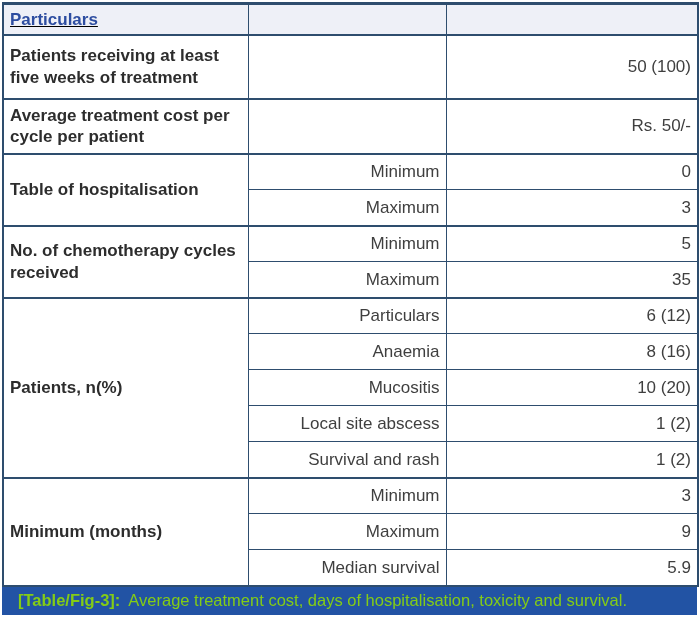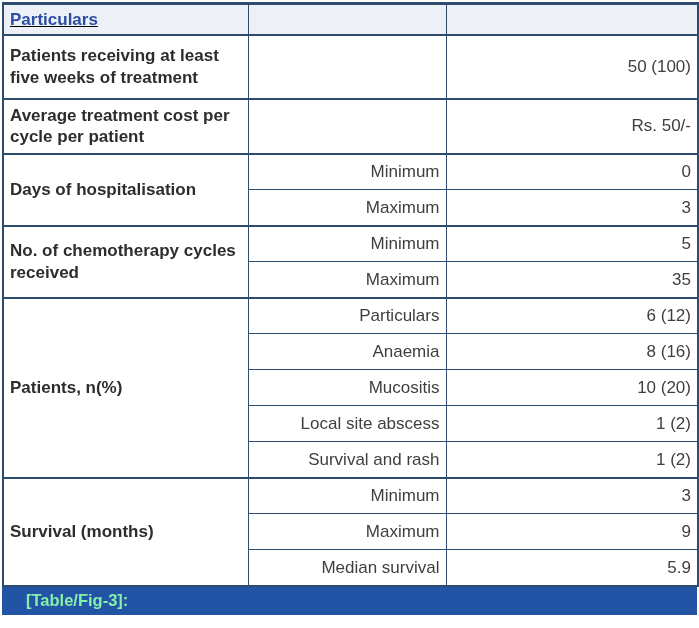--- a/index.html
+++ b/index.html
@@ -55,24 +55,24 @@
   }
   tr.group-start td { border-top-width: 2px; }
   tr.h-tall  { height: 64px; }
   tr.h-med   { height: 55px; }
   tr.h-sub   { height: 36px; }
 
   .caption-bar {
     width: 695px;
     height: 28px;
     background: var(--captionBg, #2253a4);
-    color: #86efac;
+    color: #84cc16;
     display: flex;
     align-items: center;
-    padding-left: 24px;
+    padding-left: 16px;
     box-sizing: border-box;
     font-size: 16.5px;
     white-space: nowrap;
   }
   .caption-bar .tag { font-weight: bold; margin-right: 8px; }
   .caption-bar .txt { font-weight: normal; }
 </style>
 </head>
 <body>
 
@@ -98,21 +98,21 @@
         <td class="value">50 (100)</td>
       </tr>
 
       <tr class="group-start h-med">
         <td class="label">Average treatment cost per cycle per patient</td>
         <td class="param"></td>
         <td class="value">Rs. 50/-</td>
       </tr>
 
       <tr class="group-start h-sub">
-        <td class="label" rowspan="2">Days of hospitalisation</td>
+        <td class="label" rowspan="2">Table of hospitalisation</td>
         <td class="param">Minimum</td>
         <td class="value">0</td>
       </tr>
       <tr class="h-sub">
         <td class="param">Maximum</td>
         <td class="value">3</td>
       </tr>
 
       <tr class="group-start h-sub">
         <td class="label" rowspan="2">No. of chemotherapy cycles received</td>
@@ -140,31 +140,32 @@
       <tr class="h-sub">
         <td class="param">Local site abscess</td>
         <td class="value">1 (2)</td>
       </tr>
       <tr class="h-sub">
         <td class="param">Survival and rash</td>
         <td class="value">1 (2)</td>
       </tr>
 
       <tr class="group-start h-sub">
-        <td class="label" rowspan="3">Survival (months)</td>
+        <td class="label" rowspan="3">Minimum (months)</td>
         <td class="param">Minimum</td>
         <td class="value">3</td>
       </tr>
       <tr class="h-sub">
         <td class="param">Maximum</td>
         <td class="value">9</td>
       </tr>
       <tr class="h-sub">
         <td class="param">Median survival</td>
         <td class="value">5.9</td>
       </tr>
     </tbody>
   </table>
 
   <div class="caption-bar">
     <span class="tag">[Table/Fig-3]:</span>
+    <span class="txt">Average treatment cost, days of hospitalisation, toxicity and survival.</span>
   </div>
 </div>
 
 </body></html>

